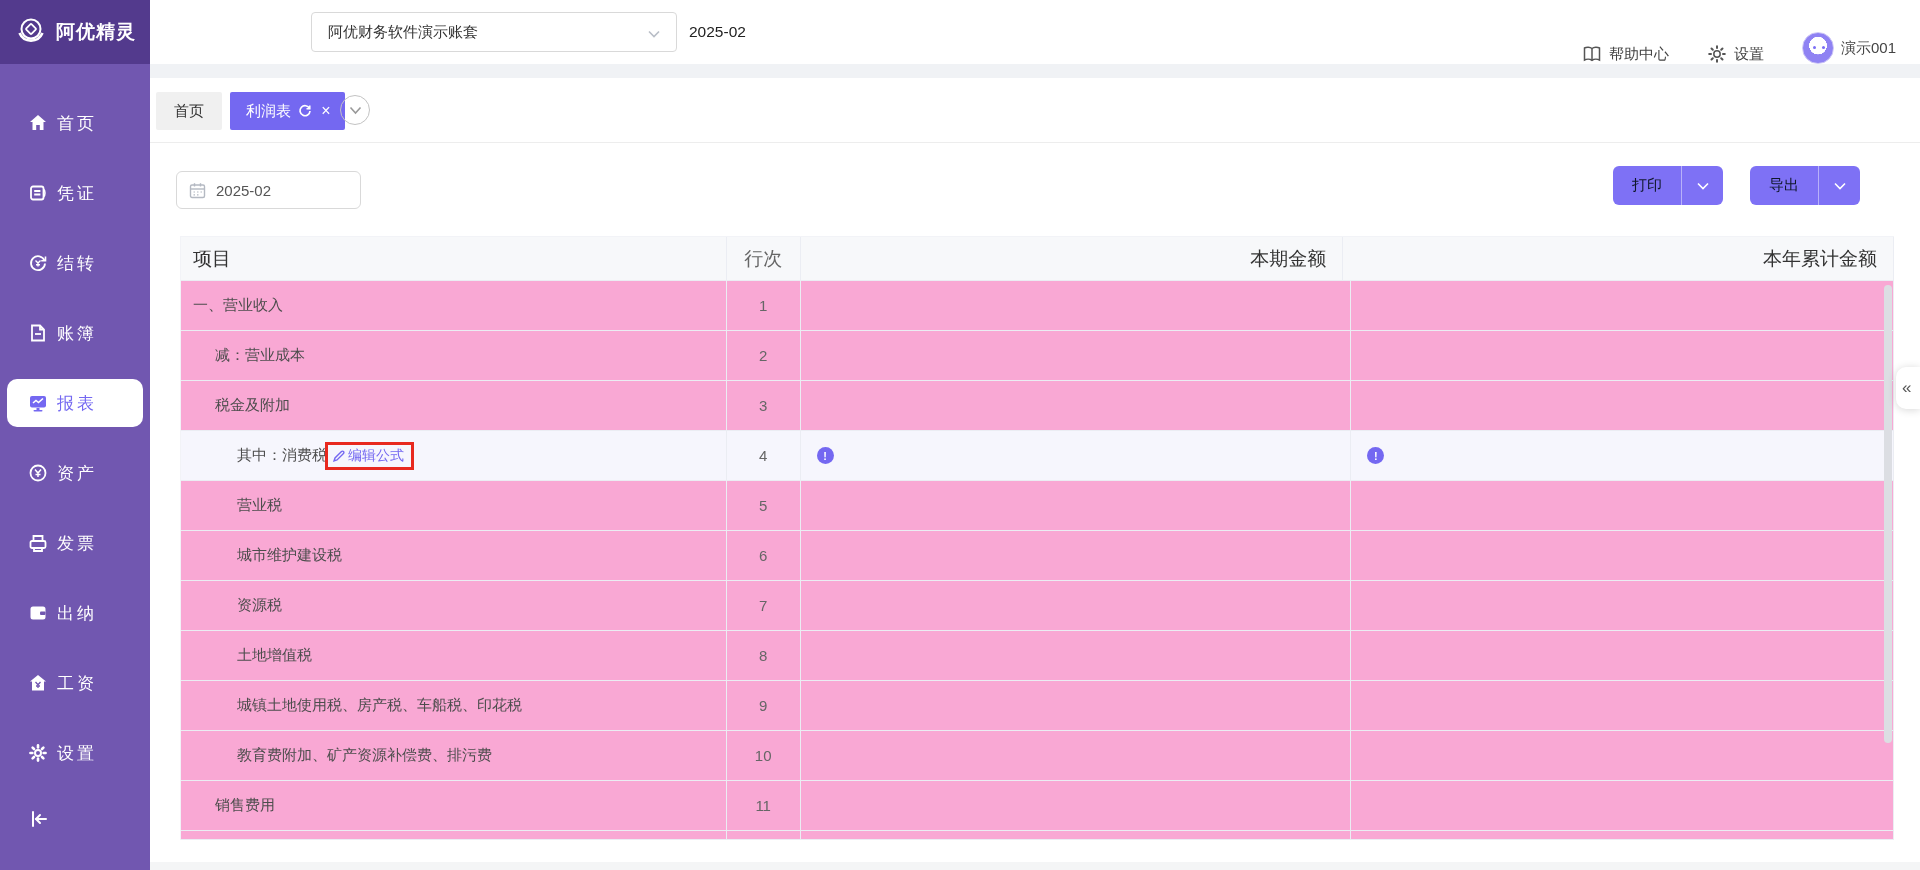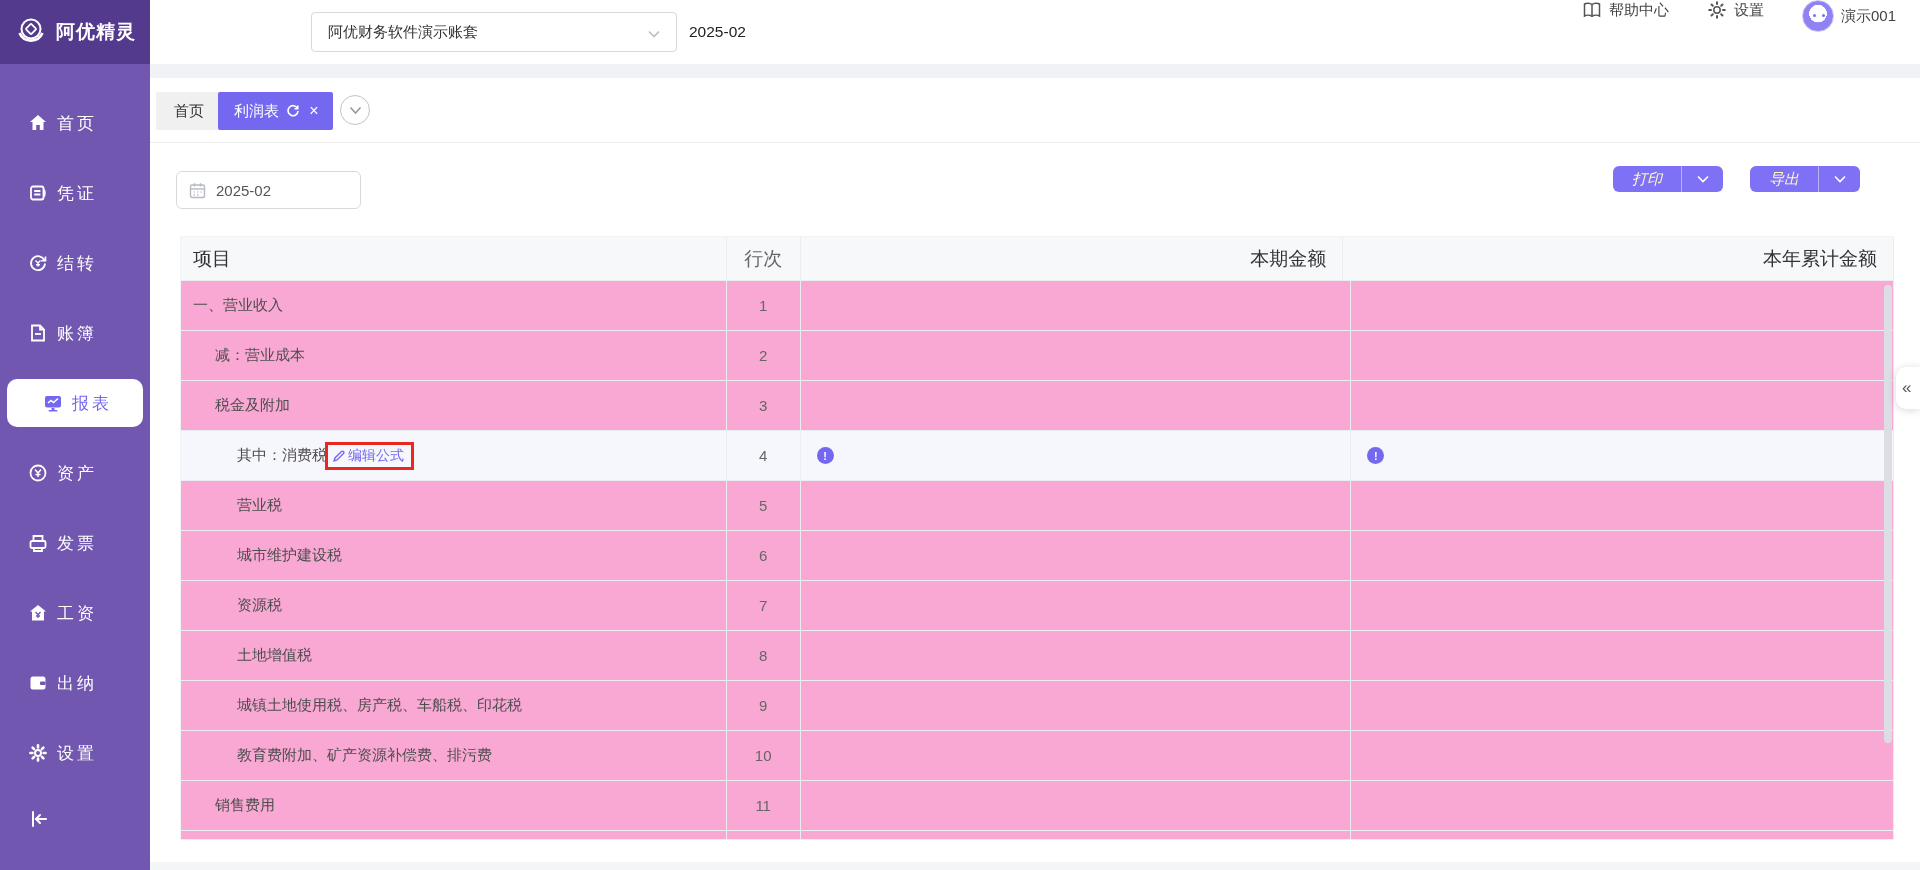--- a/index.html
+++ b/index.html
@@ -16,55 +16,55 @@
   #sidebar{left:0;top:0;width:150px;height:870px;background:var(--sidebar);z-index:5;}
   #logo{left:0;top:0;width:150px;height:64px;background:var(--sidebar-top);
     display:flex;align-items:center;padding-left:14px;gap:8px;}
   #logo .logo-ico{width:34px;height:34px;color:#fff;}
   #logo .logo-txt{color:#fff;font-size:19px;font-weight:bold;letter-spacing:1px;}
   #menu{left:0;top:88px;width:150px;}
   .side-item{height:70px;display:flex;align-items:center;position:relative;cursor:pointer;}
   .side-inner{display:flex;align-items:center;gap:9px;padding-left:28px;width:100%;height:48px;}
   .side-item .s-ico{width:20px;height:20px;color:#fff;flex:0 0 20px;display:flex;align-items:center;justify-content:center;}
   .side-item .s-label{color:#fff;font-size:17px;letter-spacing:3px;white-space:nowrap;}
-  .side-item.active .side-inner{background:#fff;border-radius:10px;margin:0 7px;padding-left:36px;}
+  .side-item.active .side-inner{background:#fff;border-radius:10px;margin:0 7px;padding-left:21px;}
   .side-item.active .s-ico,.side-item.active .s-label{color:var(--accent);}
   #collapse-btn{left:0;top:794px;width:150px;height:50px;display:flex;align-items:center;padding-left:28px;cursor:pointer;}
   #collapse-btn svg{width:22px;height:22px;color:#fff;}
 
   
   #topbar{left:150px;top:0;width:1770px;height:64px;background:#fff;}
   #acct-select{left:161px;top:12px;width:366px;height:40px;border:1px solid #d9d9d9;border-radius:4px;
     display:flex;align-items:center;justify-content:space-between;padding:0 16px 0 16px;font-size:15px;color:var(--txt);cursor:pointer;background:#fff;}
   #acct-select .chev{color:#b9bec7;}
   #period-label{left:539px;top:0;height:64px;display:flex;align-items:center;font-size:15.5px;color:#222;}
-  #top-right{right:24px;top:0;height:64px;display:flex;align-items:flex-start;gap:38px;position:absolute;}
+  #top-right{right:24px;top:0;height:64px;display:flex;align-items:flex-end;gap:38px;position:absolute;}
   .top-link{display:flex;align-items:center;gap:7px;font-size:15px;color:#444;cursor:pointer;}
   .top-link svg{width:20px;height:20px;color:#555;}
   #avatar{width:32px;height:32px;border-radius:50%;background:radial-gradient(circle at 50% 42%,#fff 0 38%,#8f82f3 39% 100%);
     border:1px solid #cdc6f7;position:relative;flex:0 0 32px;}
   #avatar::before{content:"";position:absolute;left:10px;top:13px;width:3px;height:3px;border-radius:50%;background:#7b6ef6;box-shadow:9px 0 0 #7b6ef6;}
 
   #gap-strip{left:150px;top:64px;width:1770px;height:14px;background:var(--gap-bg);}
 
   
   #tabstrip{left:150px;top:78px;width:1770px;height:65px;background:#fff;border-bottom:1px solid #ededed;}
   .tab{position:absolute;top:14px;height:38px;display:flex;align-items:center;font-size:15px;cursor:pointer;}
   #tab-home{left:6px;padding:0 18px;background:#f0f0f0;color:#333;border-radius:2px;}
-  #tab-profit{left:68px;padding:0 12px 0 16px;background:var(--accent);color:#fff;border-radius:2px;gap:7px;}
+  #tab-profit{left:80px;padding:0 12px 0 16px;background:var(--accent);color:#fff;border-radius:2px;gap:7px;}
   #tab-profit .t-ico{width:14px;height:14px;display:flex;align-items:center;justify-content:center;color:#fff;cursor:pointer;}
   #tab-more{left:190px;top:17px;width:30px;height:30px;border:1px solid #c3c3c3;border-radius:50%;
     display:flex;align-items:center;justify-content:center;color:#999;cursor:pointer;position:absolute;}
 
   
   #content{left:150px;top:143px;width:1770px;height:727px;background:#fff;}
   #date-input{left:26px;top:28px;width:185px;height:38px;border:1px solid #d9d9d9;border-radius:6px;
     display:flex;align-items:center;gap:10px;padding:0 12px;font-size:15px;color:#555;cursor:pointer;background:#fff;}
   #date-input svg{width:17px;height:17px;color:#b4b9c2;}
-  .split-btn{position:absolute;top:23px;height:26px;display:flex;background:var(--accent-btn);border-radius:6px;color:#fef9c3;cursor:pointer;overflow:hidden;font-style:italic;}
+  .split-btn{position:absolute;top:23px;height:39px;display:flex;background:var(--accent-btn);border-radius:6px;color:#0f172a;cursor:pointer;overflow:hidden;}
   #btn-print{left:1463px;}
   #btn-export{left:1600px;}
   .split-btn .b-main{padding:0 19px;display:flex;align-items:center;font-size:15px;}
   .split-btn .b-caret{width:42px;display:flex;align-items:center;justify-content:center;border-left:1px solid rgba(255,255,255,.45);}
   .split-btn svg{width:12px;height:8px;}
 
   
   #table{left:30px;top:93px;width:1714px;border-left:1px solid #f2f3f7;border-top:1px solid #f2f3f7;}
   .trow,.thead{display:flex;width:100%;}
   .thead{height:44px;background:var(--header-bg);font-size:19px;color:#333;}
@@ -183,36 +183,36 @@
               <path d="M6 15 H14 V18 H6 Z"></path>
             </svg>
           </span>
       <span class="s-label">发票</span>
     </div>
   </div>
       <div class="side-item">
     <div class="side-inner">
       <span class="s-ico">
             <svg viewBox="0 0 20 20" fill="currentColor">
+              <path d="M2.5 6 a2.5 2.5 0 0 1 2.5-2.5 H15 a2.5 2.5 0 0 1 2.5 2.5 V14 a2.5 2.5 0 0 1-2.5 2.5 H5 A2.5 2.5 0 0 1 2.5 14 Z"></path>
+              <rect x="12" y="8.5" width="5.5" height="3.5" rx="1" fill="#7157b0"></rect>
+            </svg>
+          </span>
+      <span class="s-label">出纳</span>
+    </div>
+  </div>
+      <div class="side-item">
+    <div class="side-inner">
+      <span class="s-ico">
+            <svg viewBox="0 0 20 20" fill="currentColor">
               <path d="M10 2 L18 8.5 H16 V17.5 H4 V8.5 H2 Z"></path>
               <path d="M7.5 9 L10 11.8 L12.5 9 M10 11.8 V15 M8 13 H12" stroke="#7157b0" stroke-width="1.3" fill="none"></path>
             </svg>
           </span>
       <span class="s-label">工资</span>
-    </div>
-  </div>
-      <div class="side-item">
-    <div class="side-inner">
-      <span class="s-ico">
-            <svg viewBox="0 0 20 20" fill="currentColor">
-              <path d="M2.5 6 a2.5 2.5 0 0 1 2.5-2.5 H15 a2.5 2.5 0 0 1 2.5 2.5 V14 a2.5 2.5 0 0 1-2.5 2.5 H5 A2.5 2.5 0 0 1 2.5 14 Z"></path>
-              <rect x="12" y="8.5" width="5.5" height="3.5" rx="1" fill="#7157b0"></rect>
-            </svg>
-          </span>
-      <span class="s-label">出纳</span>
     </div>
   </div>
       <div class="side-item">
     <div class="side-inner">
       <span class="s-ico">
             <svg viewBox="0 0 20 20" fill="none" stroke="currentColor">
               <circle cx="10" cy="10" r="3" stroke-width="2"></circle>
               <g stroke-width="2.6" stroke-linecap="round">
                 <path d="M10 2.4 V4.4"></path>
                 <path d="M10 15.6 V17.6"></path>

